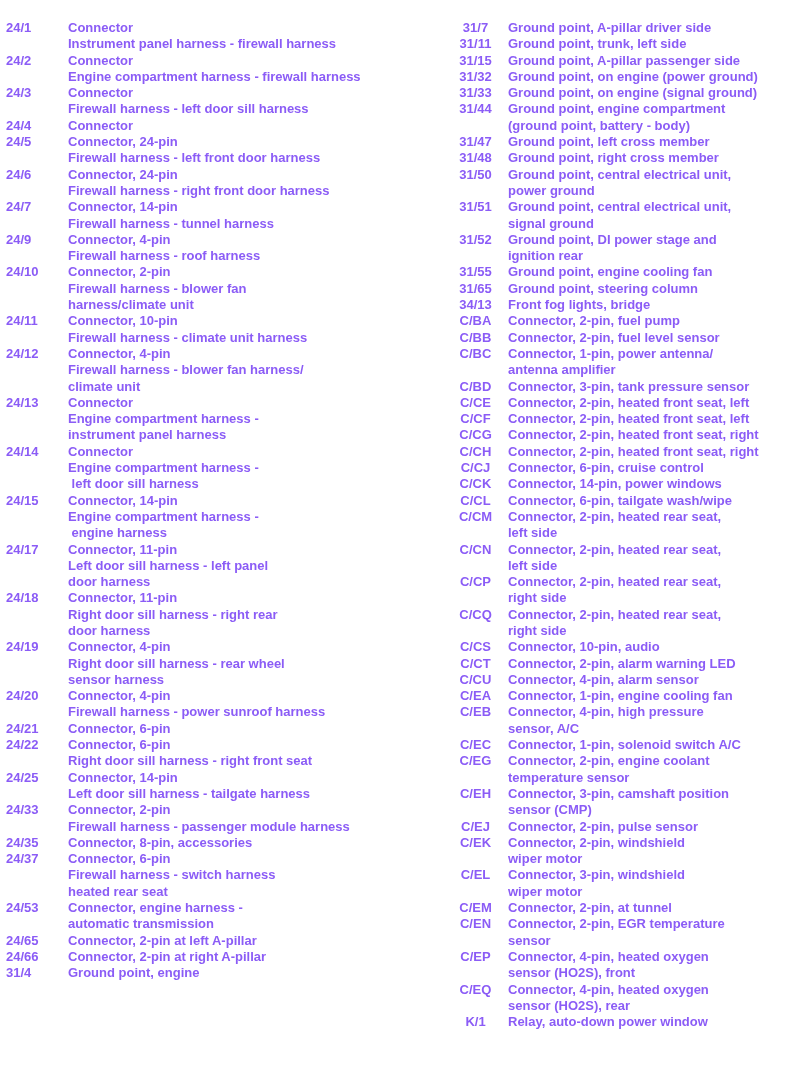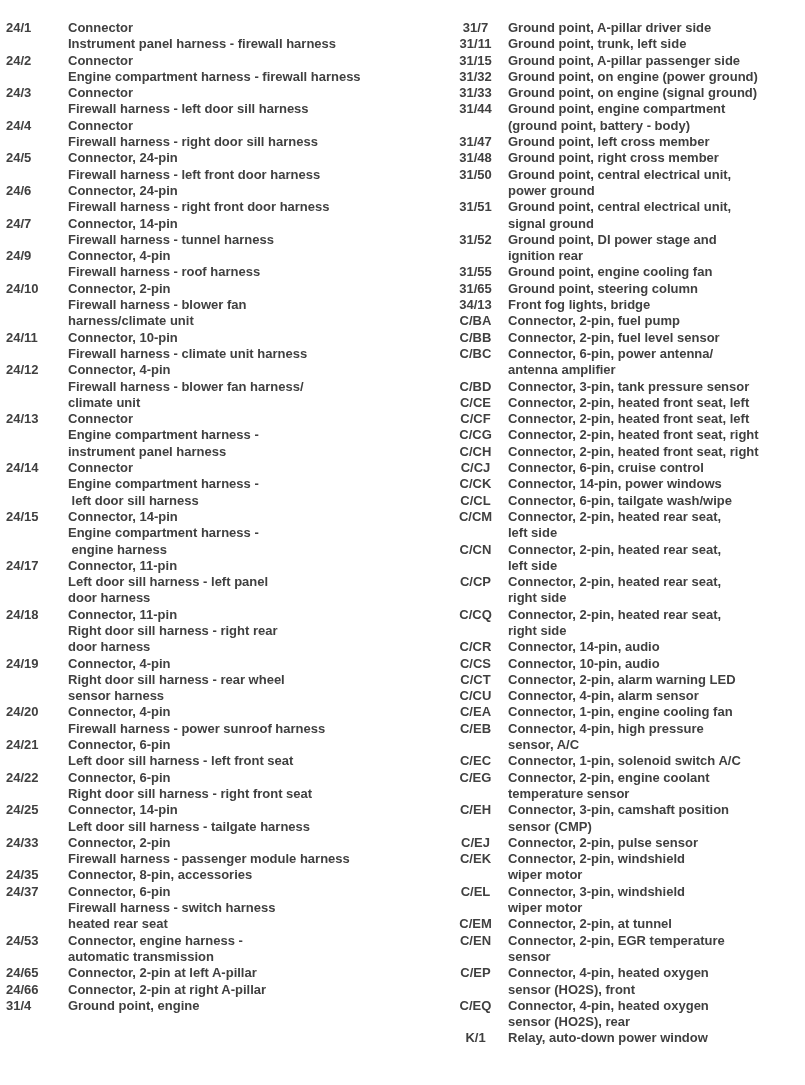--- a/index.html
+++ b/index.html
@@ -41,21 +41,21 @@
   .col-right .code { flex: 0 0 65px; text-align: center; }
   .desc { flex: 1 1 auto; min-width: 0; }
   .line {
     line-height: 16.3px;
     white-space: pre;
   }
 </style>
 </head>
 <body>
 
-<div class="page" style="background: rgb(255, 255, 255); color: #404040;">
+<div class="page" style="background: rgb(255, 255, 255); color: #8b5cf6;">
   <div class="col col-left">
       <div class="entry">
         <span class="code">24/1</span>
         <div class="desc">
           <div class="line">Connector</div>
           <div class="line">Instrument panel harness - firewall harness</div>
         </div>
       </div>
       <div class="entry">
         <span class="code">24/2</span>
@@ -68,21 +68,20 @@
         <span class="code">24/3</span>
         <div class="desc">
           <div class="line">Connector</div>
           <div class="line">Firewall harness - left door sill harness</div>
         </div>
       </div>
       <div class="entry">
         <span class="code">24/4</span>
         <div class="desc">
           <div class="line">Connector</div>
-          <div class="line">Firewall harness - right door sill harness</div>
         </div>
       </div>
       <div class="entry">
         <span class="code">24/5</span>
         <div class="desc">
           <div class="line">Connector, 24-pin</div>
           <div class="line">Firewall harness - left front door harness</div>
         </div>
       </div>
       <div class="entry">
@@ -181,21 +180,20 @@
         <span class="code">24/20</span>
         <div class="desc">
           <div class="line">Connector, 4-pin</div>
           <div class="line">Firewall harness - power sunroof harness</div>
         </div>
       </div>
       <div class="entry">
         <span class="code">24/21</span>
         <div class="desc">
           <div class="line">Connector, 6-pin</div>
-          <div class="line">Left door sill harness - left front seat</div>
         </div>
       </div>
       <div class="entry">
         <span class="code">24/22</span>
         <div class="desc">
           <div class="line">Connector, 6-pin</div>
           <div class="line">Right door sill harness - right front seat</div>
         </div>
       </div>
       <div class="entry">
@@ -349,21 +347,21 @@
       </div>
       <div class="entry">
         <span class="code">C/BB</span>
         <div class="desc">
           <div class="line">Connector, 2-pin, fuel level sensor</div>
         </div>
       </div>
       <div class="entry">
         <span class="code">C/BC</span>
         <div class="desc">
-          <div class="line">Connector, 6-pin, power antenna/</div>
+          <div class="line">Connector, 1-pin, power antenna/</div>
           <div class="line">antenna amplifier</div>
         </div>
       </div>
       <div class="entry">
         <span class="code">C/BD</span>
         <div class="desc">
           <div class="line">Connector, 3-pin, tank pressure sensor</div>
         </div>
       </div>
       <div class="entry">
@@ -427,26 +425,20 @@
         <div class="desc">
           <div class="line">Connector, 2-pin, heated rear seat,</div>
           <div class="line">right side</div>
         </div>
       </div>
       <div class="entry">
         <span class="code">C/CQ</span>
         <div class="desc">
           <div class="line">Connector, 2-pin, heated rear seat,</div>
           <div class="line">right side</div>
-        </div>
-      </div>
-      <div class="entry">
-        <span class="code">C/CR</span>
-        <div class="desc">
-          <div class="line">Connector, 14-pin, audio</div>
         </div>
       </div>
       <div class="entry">
         <span class="code">C/CS</span>
         <div class="desc">
           <div class="line">Connector, 10-pin, audio</div>
         </div>
       </div>
       <div class="entry">
         <span class="code">C/CT</span>

